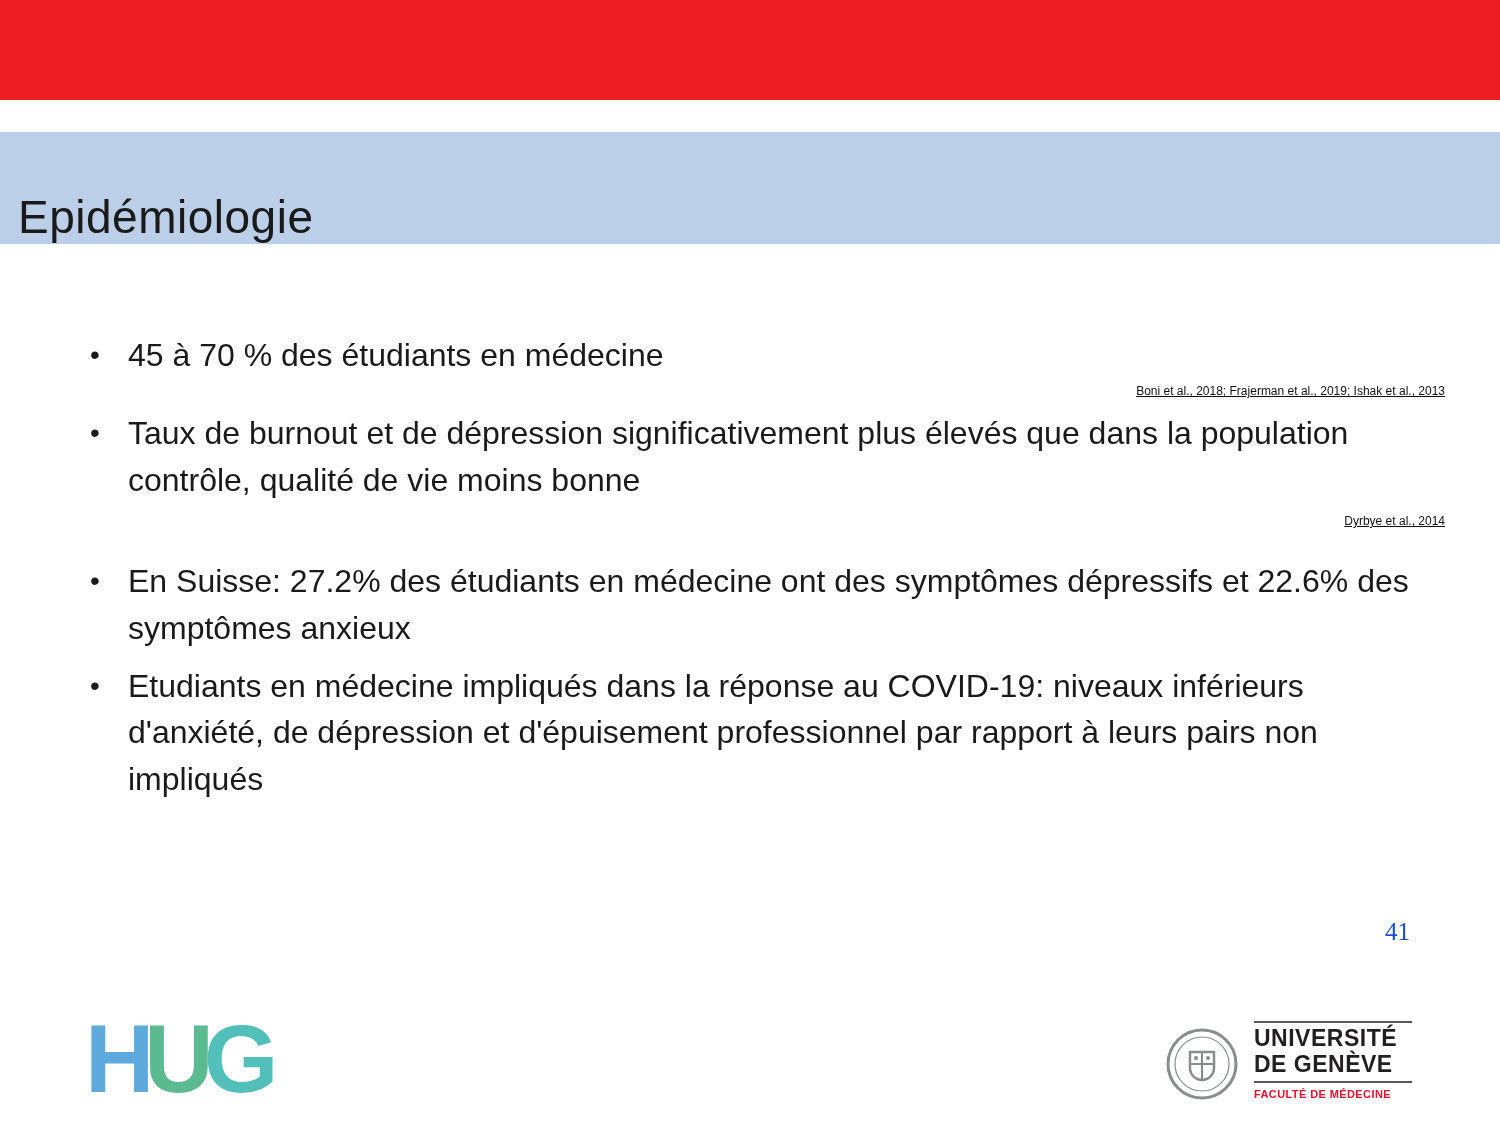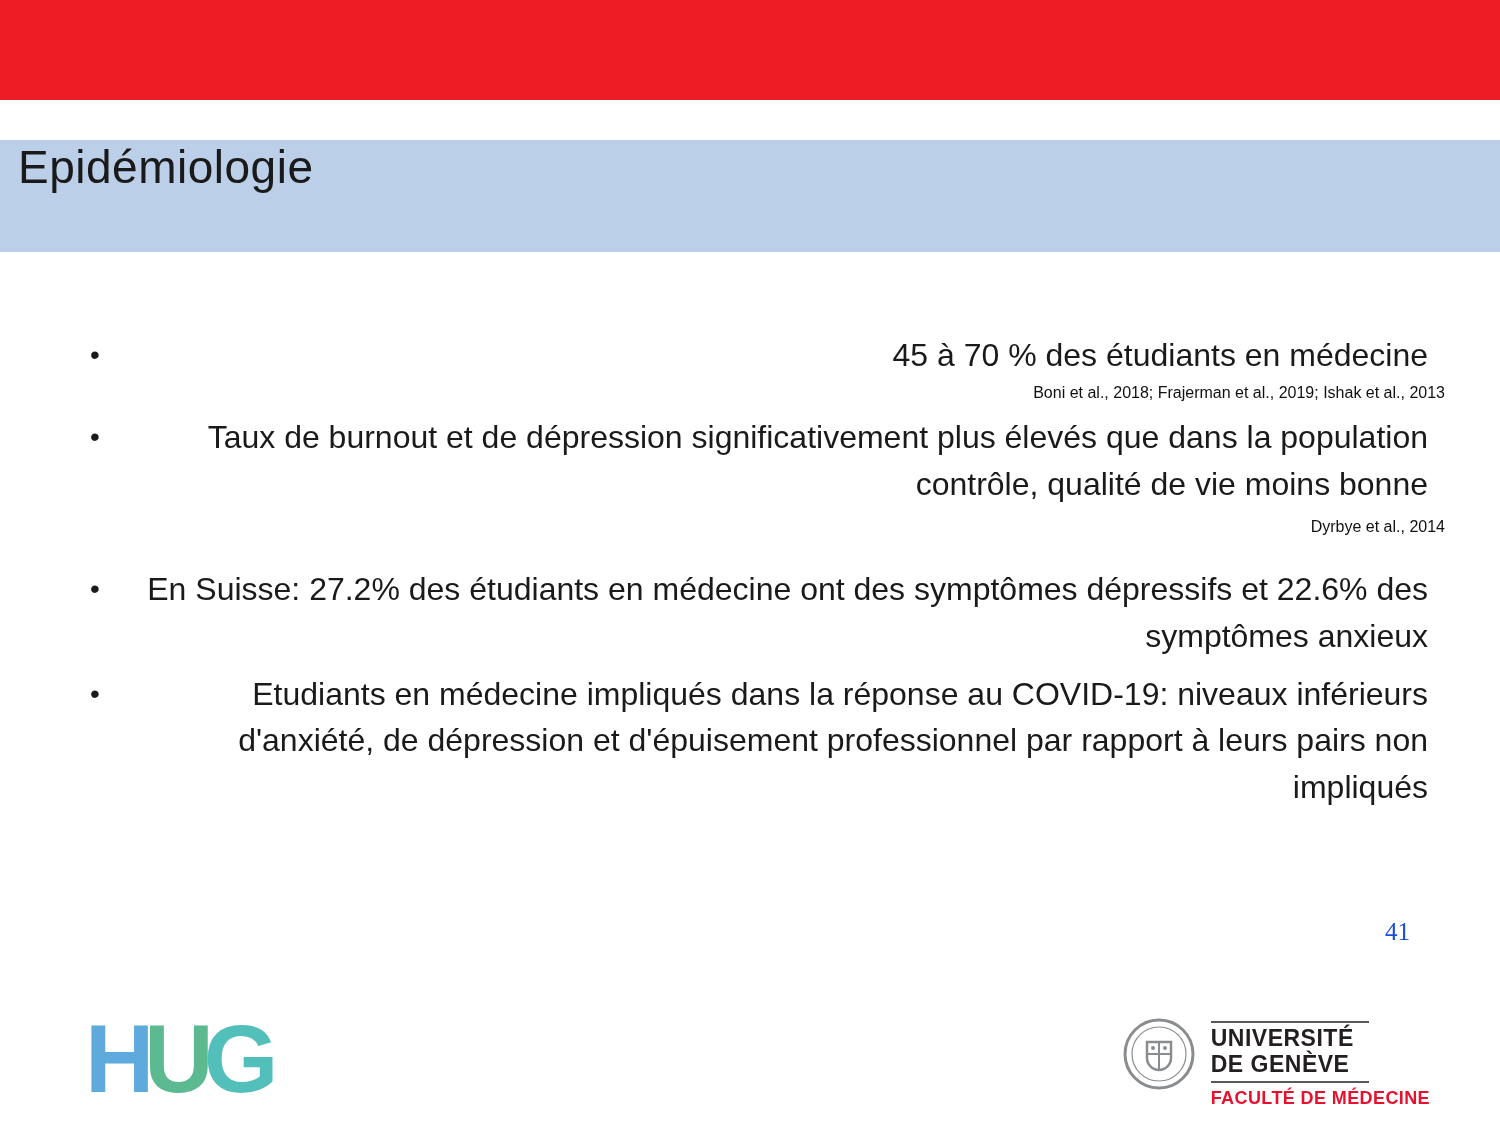--- a/index.html
+++ b/index.html
@@ -17,26 +17,26 @@
   }
   .top-bar {
     position: absolute;
     top: 0; left: 0;
     width: 100%;
     height: 100px;
     background: #EE1C25;
   }
   .title-band {
     position: absolute;
-    top: 140px; left: 0;
+    top: 132px; left: 0;
     width: 100%;
     height: 112px;
     background: #BCCFE8;
     display: flex;
-    align-items: flex-start;
+    align-items: flex-end;
   }
   .title-band .title {
     font-size: 46px;
     color: #1a1a1a;
     padding-left: 18px;
     font-weight: 400;
     letter-spacing: 0.5px;
   }
   .content {
     position: absolute;
@@ -52,28 +52,28 @@
   }
   .bullet-marker {
     width: 38px;
     flex: 0 0 38px;
     font-size: 28px;
     padding-top: 3px;
   }
   .bullet-text {
     flex: 1;
     max-width: 1300px;
-    text-align: right;
   }
   .citation {
     text-align: right;
-    font-size: 16px;
+    font-size: 12px;
     color: #111111;
     margin-top: 6px;
     margin-bottom: 12px;
+    text-decoration: underline;
   }
   .citation.cit-2 { margin-top: 11px; margin-bottom: 30px; }
   .bullet-row.b3 { margin-top: 6px; }
   .bullet-row.b4 { margin-top: 12px; }
   .citation.cit-4 { margin-top: 10px; }
   .page-number {
     position: absolute;
     top: 918px;
     right: 90px;
     font-size: 25px;
@@ -104,24 +104,24 @@
   .hug-letters .h { color: #4A9FD8; opacity: 0.88; }
   .hug-letters .u { color: #3FAE7C; opacity: 0.85; }
   .hug-letters .g { color: #35B5B0; opacity: 0.85; }
   .hug-label {
     font-size: 24px;
     color: #6D6E71;
     line-height: 1.18;
   }
   .unige-block {
     position: absolute;
-    right: 70px;
+    right: 88px;
     top: 10px;
     display: flex;
-    align-items: flex-start;
+    align-items: flex-end;
   }
   .unige-seal {
     width: 72px;
     height: 72px;
     margin-right: 16px;
     flex: 0 0 72px;
   }
   .unige-text {
     display: flex;
     flex-direction: column;
@@ -133,21 +133,21 @@
     margin: 3px 0;
   }
   .unige-name {
     font-size: 23px;
     font-weight: 700;
     color: #231F20;
     letter-spacing: 0.5px;
     line-height: 1.12;
   }
   .unige-faculty {
-    font-size: 18px;
+    font-size: 11px;
     font-weight: 700;
     color: #E8112D;
     letter-spacing: 0.4px;
     margin-top: 2px;
   }
 </style>
 </head>
 <body>
 
 <div class="slide">

